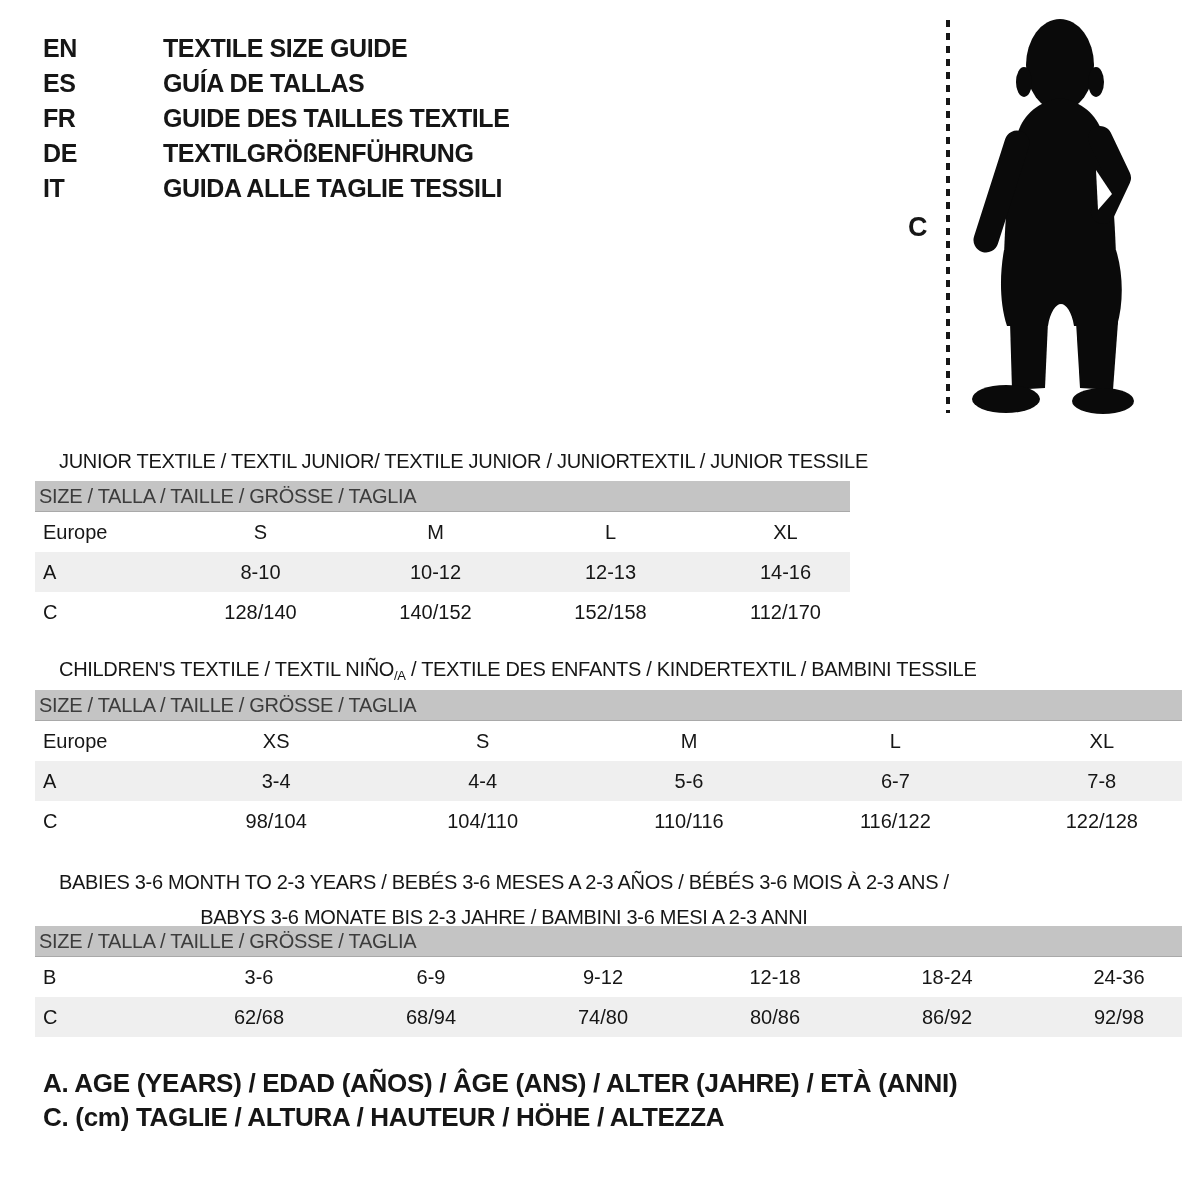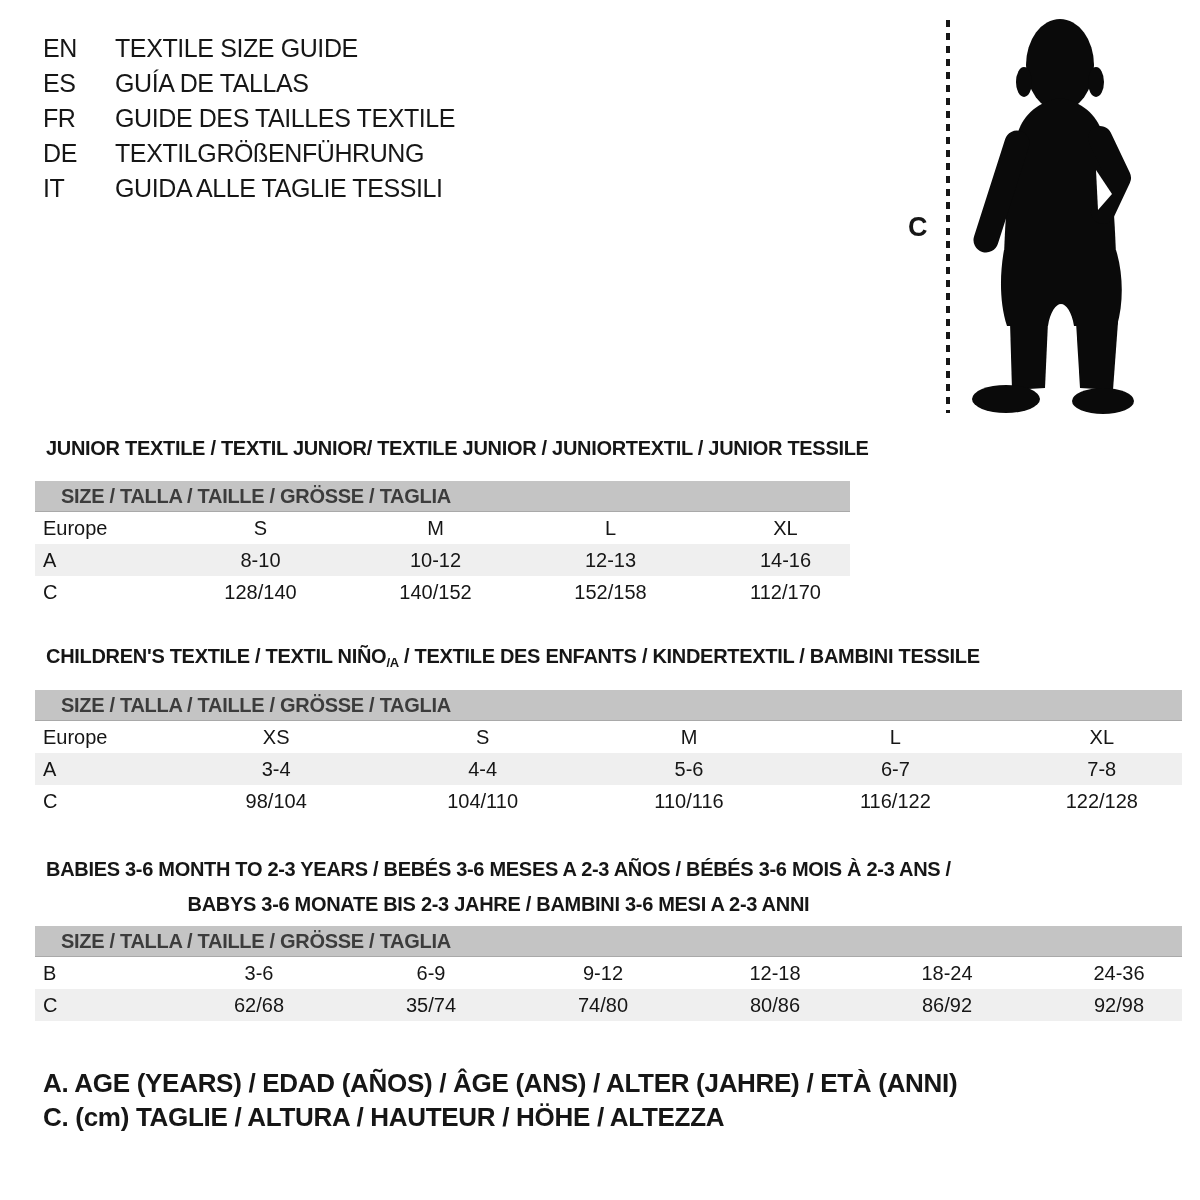--- a/index.html
+++ b/index.html
@@ -4,42 +4,42 @@
 <style>
   html,body{margin:0;padding:0;}
   body{
     width:1200px;height:1200px;position:relative;overflow:hidden;
     background:#ffffff;color:#161616;
     font-family:"Liberation Sans",sans-serif;
   }
   
   .header{position:absolute;left:43px;top:31px;}
   .lang-row{display:flex;height:35px;align-items:center;
-    font-weight:normal;font-size:25px;letter-spacing:-0.4px;white-space:nowrap;}
+    font-weight:bold;font-size:25px;letter-spacing:-0.4px;white-space:nowrap;gap:48px;}
   .lang-code{width:72px;flex:0 0 72px;}
   
   .figure-svg{position:absolute;left:935px;top:10px;}
   .figure-c{position:absolute;left:908px;top:212px;font-weight:bold;font-size:27px;}
   
-  .section-title{position:absolute;left:43px;margin:3px;font-weight:bold;
+  .section-title{position:absolute;left:43px;margin:16px;font-weight:normal;
     font-size:20px;letter-spacing:-0.3px;white-space:nowrap;}
   #junior-title{top:434px;}
   #children-title{top:642px;}
   #babies-title{top:849px;line-height:35px;}
   #babies-title span{display:block;text-align:center;}
   .sub{font-size:13px;vertical-align:-4px;}
   
   .size-table{position:absolute;left:35px;font-size:20px;}
   .t1{top:481px;width:815px;}
   .t2{top:690px;width:1147px;}
   .t3{top:926px;width:1147px;}
   .bar{height:31px;background:#c4c4c4;border-bottom:1px solid #a9a9a9;
-    box-sizing:border-box;display:flex;align-items:center;padding-left:26px;
-    color:#3c3c3c;font-weight:bold;font-size:20px;letter-spacing:-0.3px;white-space:nowrap;}
-  .row{display:grid;height:32px;align-items:center;gap:46px;}
+    box-sizing:border-box;display:flex;align-items:center;padding-left:4px;
+    color:#3c3c3c;font-weight:normal;font-size:20px;letter-spacing:-0.3px;white-space:nowrap;}
+  .row{display:grid;height:40px;align-items:center;gap:46px;}
   .t1 .row{grid-template-columns:115px repeat(4,1fr);}
   .t2 .row{grid-template-columns:115px repeat(5,1fr);}
   .t3 .row{grid-template-columns:115px repeat(6,1fr);}
   .row.shaded{background:#efefef;}
   .cell{white-space:nowrap;}
   .cell.label{padding-left:8px;text-align:left;}
   .cell.val{text-align:center;}
   
   .legend{position:absolute;left:43px;top:1066px;font-weight:bold;
     font-size:26px;letter-spacing:-0.3px;line-height:34px;white-space:nowrap;}
@@ -158,21 +158,21 @@
     <span class="cell val">3-6</span>
     <span class="cell val">6-9</span>
     <span class="cell val">9-12</span>
     <span class="cell val">12-18</span>
     <span class="cell val">18-24</span>
     <span class="cell val">24-36</span>
   </div>
   <div class="row shaded">
     <span class="cell label">C</span>
     <span class="cell val">62/68</span>
-    <span class="cell val">35/74</span>
+    <span class="cell val">68/94</span>
     <span class="cell val">74/80</span>
     <span class="cell val">80/86</span>
     <span class="cell val">86/92</span>
     <span class="cell val">92/98</span>
   </div>
 </div>
 
 <div class="legend">
   <div>A. AGE (YEARS) / EDAD (AÑOS) / ÂGE (ANS) / ALTER (JAHRE) / ETÀ (ANNI)</div>
   <div>C. (cm) TAGLIE / ALTURA / HAUTEUR / HÖHE / ALTEZZA</div>

